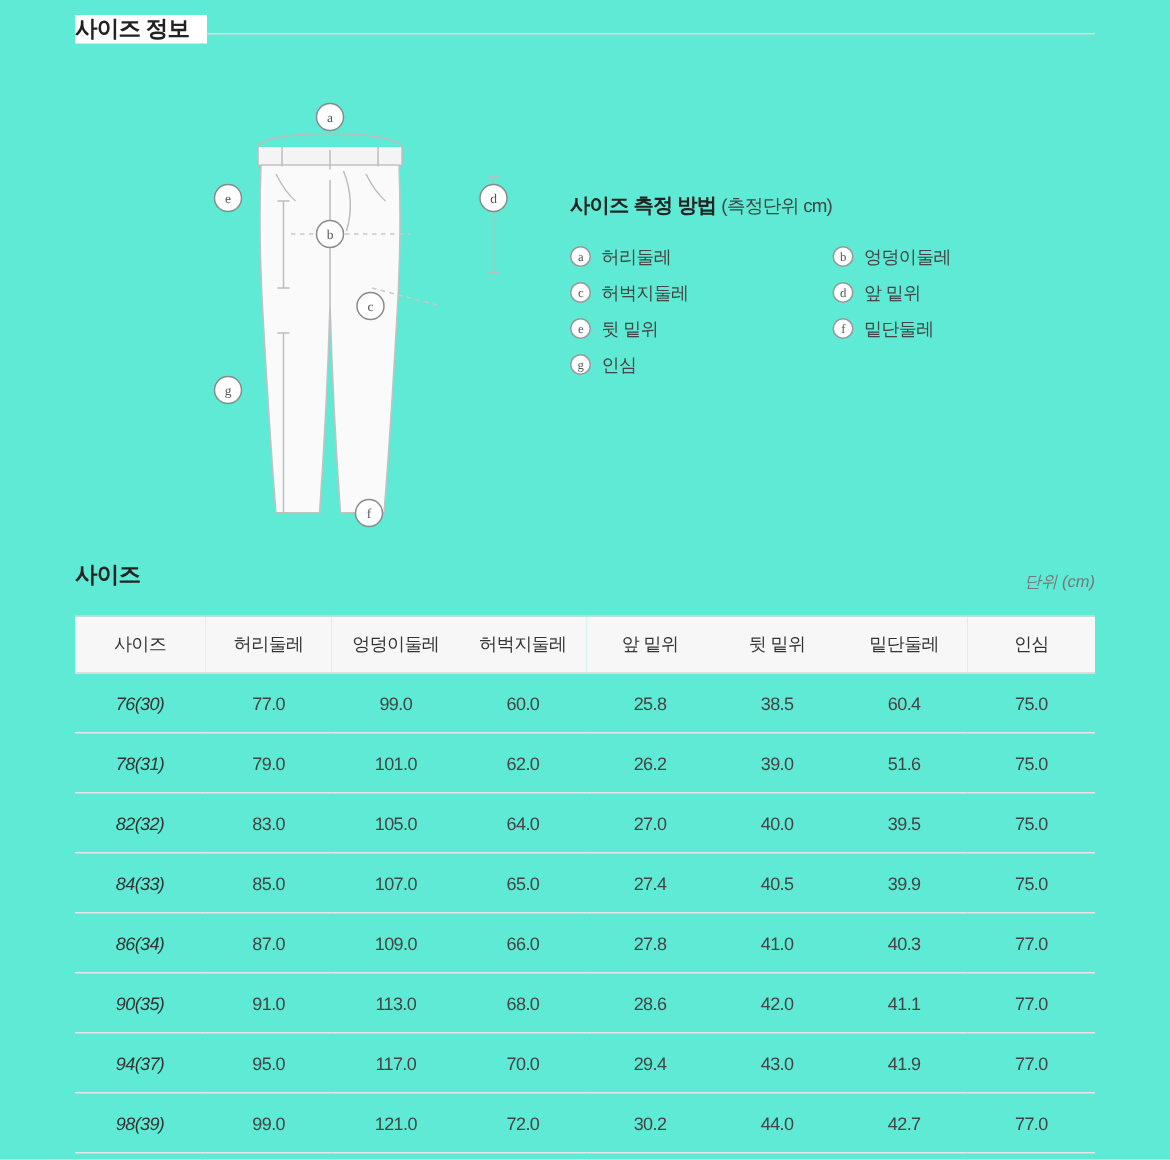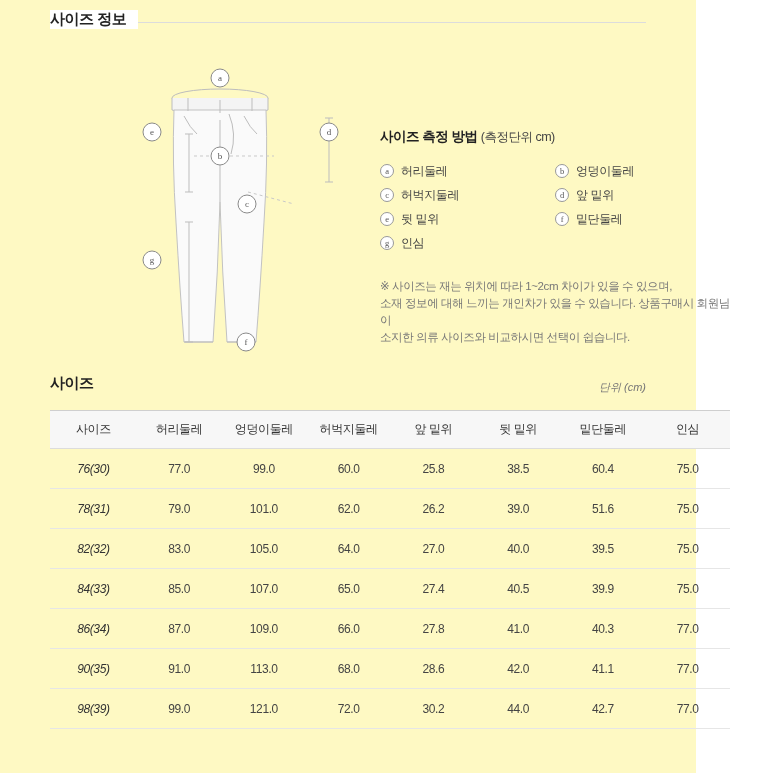--- a/index.html
+++ b/index.html
@@ -10,23 +10,23 @@
   }
   body {
     width: 780px;
     height: 773px;
     font-family: "Liberation Sans", "DejaVu Sans", sans-serif;
     color: #333333;
     overflow: hidden;
   }
   .page {
     position: relative;
-    width: 696px;
+    width: 780px;
     height: 773px;
-    background: #fef9c3;
+    background: #5eead4;
   }
 
   
   .section-head {
     position: relative;
     margin: 0 50px;
     padding-top: 14px;
     height: 34px;
   }
   .section-head .title {
@@ -290,25 +290,20 @@
         <div class="legend-item">
           <span class="marker">f</span>
           <span>밑단둘레</span>
         </div>
         <div class="legend-item">
           <span class="marker">g</span>
           <span>인심</span>
         </div>
       </div>
 
-      <div class="note">
-        <div>※ 사이즈는 재는 위치에 따라 1~2cm 차이가 있을 수 있으며,</div>
-        <div>소재 정보에 대해 느끼는 개인차가 있을 수 있습니다. 상품구매시 회원님이</div>
-        <div>소지한 의류 사이즈와 비교하시면 선택이 쉽습니다.</div>
-      </div>
     </div>
   </div>
 
   <div class="table-head">
     <span class="title">사이즈</span>
     <span class="unit">단위 (cm)</span>
   </div>
 
   <table class="size-table">
     <colgroup>
@@ -388,20 +383,30 @@
         <td>90(35)</td>
         <td>91.0</td>
         <td>113.0</td>
         <td>68.0</td>
         <td>28.6</td>
         <td>42.0</td>
         <td>41.1</td>
         <td>77.0</td>
       </tr>
       <tr>
+        <td>94(37)</td>
+        <td>95.0</td>
+        <td>117.0</td>
+        <td>70.0</td>
+        <td>29.4</td>
+        <td>43.0</td>
+        <td>41.9</td>
+        <td>77.0</td>
+      </tr>
+      <tr>
         <td>98(39)</td>
         <td>99.0</td>
         <td>121.0</td>
         <td>72.0</td>
         <td>30.2</td>
         <td>44.0</td>
         <td>42.7</td>
         <td>77.0</td>
       </tr>
     </tbody>

